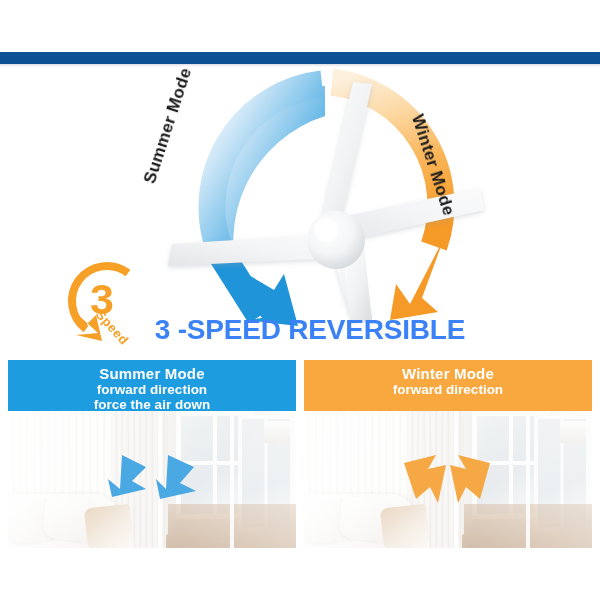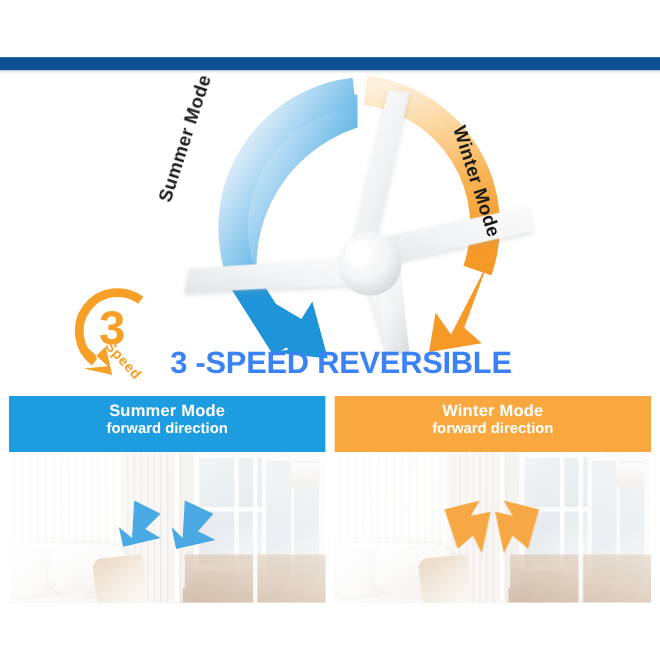--- a/index.html
+++ b/index.html
@@ -289,20 +289,21 @@
     <div class="num">3</div>
     <div class="word">Speed</div>
   </div>
 
   <div class="headline">3 -SPEED REVERSIBLE</div>
 
   <div class="panel left">
     <div class="banner blue">
       <div class="b-title">Summer Mode</div>
       <div class="b-sub">forward direction</div>
+      <div class="b-sub">force the air down</div>
     </div>
     <div class="photo">
       <div class="ph-layer wall"></div>
       <div class="ph-layer">
         <div class="win-frame"></div>
         <div class="win-frame2"></div>
         <div class="floor2"></div>
         <div class="floor"></div>
         <div class="lamp"></div>
         <div class="radiator"></div>

